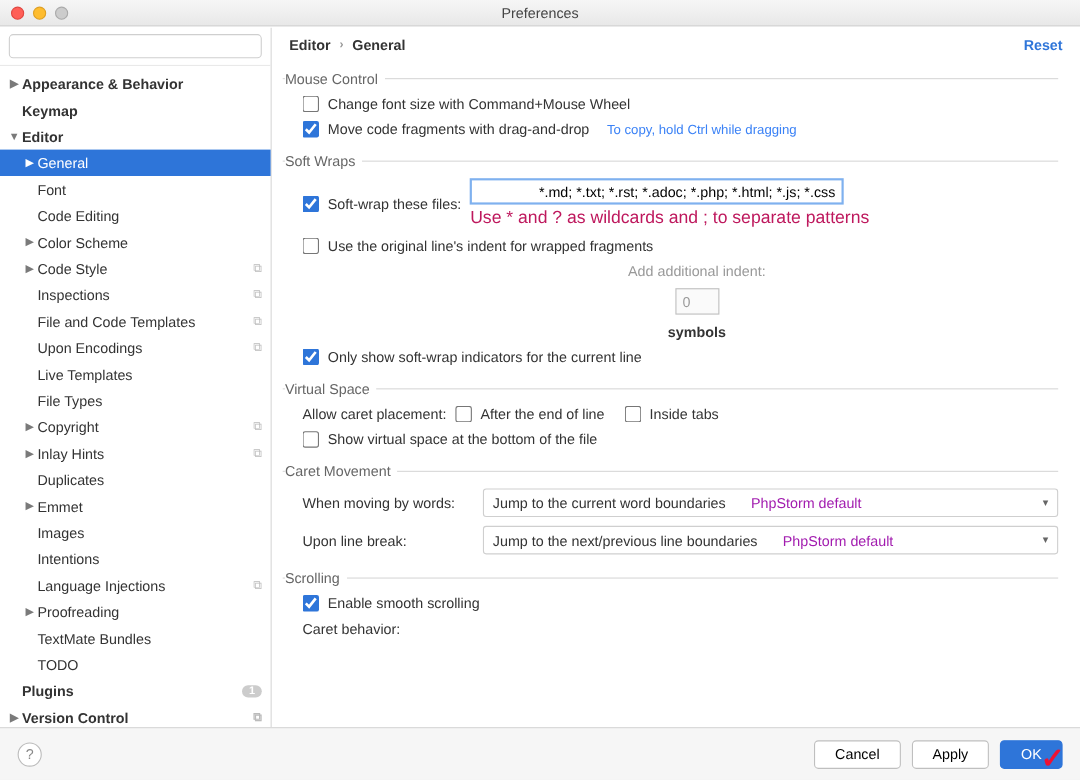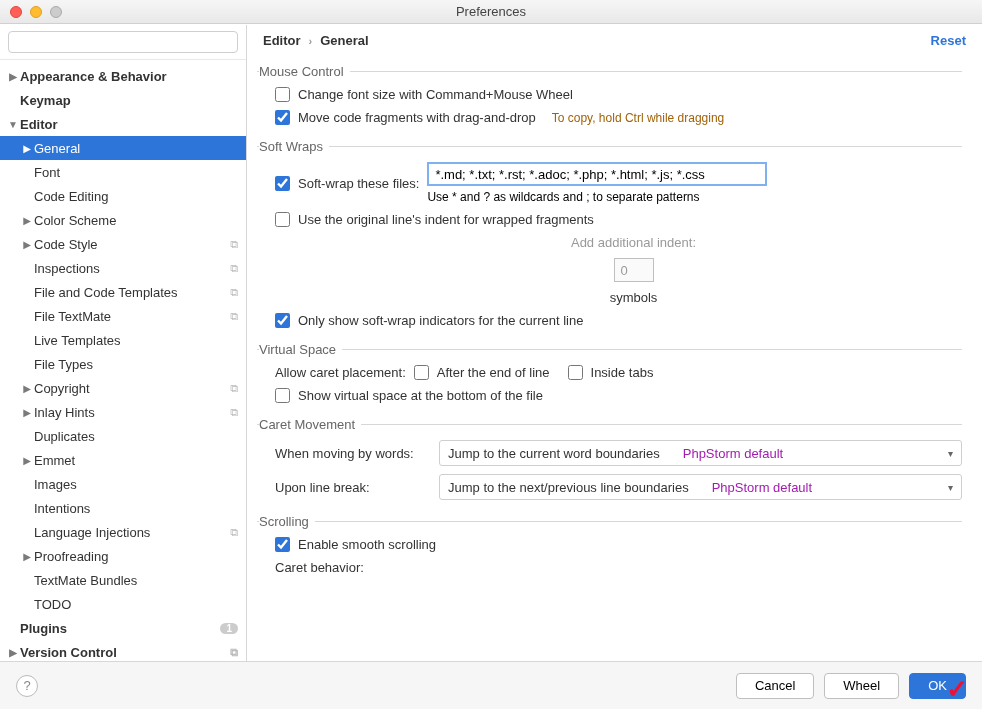--- a/index.html
+++ b/index.html
@@ -32,23 +32,23 @@
 .bc-row { display: flex; align-items: center; padding: 8px 16px 4px; }
 .bc { font-weight: 600; color: #333; display: flex; align-items: center; gap: 8px; }
 .bc .sep { color: #999; font-size: 11px; }
 .reset { margin-left: auto; color: #2e75d9; font-weight: 600; cursor: pointer; padding-left: 23px; }
 .form { flex: 1; overflow-y: auto; padding: 6px 20px 10px 10px; }
 fieldset { border: none; border-top: 1px solid #d7d7d7; margin: 6px 0 14px; padding: 0; }
 legend { color: #666; font-size: 13px; padding: 0 6px 0 0; margin-left: 2px; background: #fff; }
 .row { display: flex; align-items: center; margin: 8px 0 0 18px; gap: 8px; flex-wrap: wrap; }
 .row.indent { margin-left: 48px; flex-direction: column; }
 input[type=checkbox] { width: 15px; height: 15px; accent-color: #2e75d9; }
-.hint { color: #a16207; font-size: 12px; margin-left: 8px; }
-.hint-below { color: #000000; font-size: 12px; margin: 4px 0 0 0; }
-.txt { height: 24px; border: 1px solid #bfbfbf; padding: 0 6px; font-size: 13px; }
+.hint { color: #3b82f6; font-size: 12px; margin-left: 8px; }
+.hint-below { color: #be185d; font-size: 16px; margin: 4px 0 0 0; }
+.txt { height: 24px; border: 1px solid #bfbfbf; padding: 0 6px; font-size: 13px; text-align: right; }
 .txt.files { width: 340px; border: 2px solid #7fb1ef; outline: none; }
 .txt.small { width: 40px; text-align: left; color: #999; }
 .select { height: 26px; border: 1px solid #cfcfcf; border-radius: 3px; padding: 0 24px 0 8px; font-size: 13px; background: #fff; display: flex; align-items: center; position: relative; cursor: pointer; flex: 1; }
 .select .sec { color: #a21caf; margin-left: 23px; }
 .select::after { content: "▾"; position: absolute; right: 8px; color: #666; font-size: 10px; }
 .lbl { width: 156px; white-space: nowrap; }
 .row.sel .lbl { text-align: left; }
 .footer { height: 48px; border-top: 1px solid #d7d7d7; display: flex; align-items: center; padding: 0 16px; gap: 10px; background: #f6f6f6; }
 .help { width: 22px; height: 22px; border: 1px solid #bbb; border-radius: 50%; display: flex; align-items: center; justify-content: center; color: #888; cursor: pointer; background: #fff; }
 .spacer { flex: 1; }
@@ -114,21 +114,21 @@
           <span class="label">Inspections</span>
           <span class="badge">⧉</span>
         </div>
         <div class="tree-item lvl1">
           <span class="disc none">▶</span>
           <span class="label">File and Code Templates</span>
           <span class="badge">⧉</span>
         </div>
         <div class="tree-item lvl1">
           <span class="disc none">▶</span>
-          <span class="label">File TextMate</span>
+          <span class="label">Upon Encodings</span>
           <span class="badge">⧉</span>
         </div>
         <div class="tree-item lvl1">
           <span class="disc none">▶</span>
           <span class="label">Live Templates</span>
         </div>
         <div class="tree-item lvl1">
           <span class="disc none">▶</span>
           <span class="label">File Types</span>
         </div>
@@ -223,21 +223,21 @@
             <span class="hint-below">Use * and ? as wildcards and ; to separate patterns</span>
           </div>
         </div>
         <div class="row">
           <input type="checkbox" style="">
           <span>Use the original line's indent for wrapped fragments</span>
         </div>
         <div class="row indent" style="color:#999;">
           <span>Add additional indent:</span>
           <input class="txt small" disabled="" value="0" style="">
-          <span style="color:#333;">symbols</span>
+          <span style="color:#333;font-weight:bold;">symbols</span>
         </div>
         <div class="row">
           <input type="checkbox" checked="" style="">
           <span>Only show soft-wrap indicators for the current line</span>
         </div>
       </fieldset>
 
       <fieldset>
         <legend>Virtual Space</legend>
         <div class="row">
@@ -284,16 +284,16 @@
 
     </div>
 
   </div>
 </div>
 
 <div class="footer">
   <div class="help">?</div>
   <div class="spacer"></div>
   <button class="btn">Cancel</button>
-  <button class="btn">Wheel</button>
+  <button class="btn">Apply</button>
   <button class="btn primary">OK</button>
   <span class="checkmark cm2">✓</span>
 </div>
 
 </body></html>

